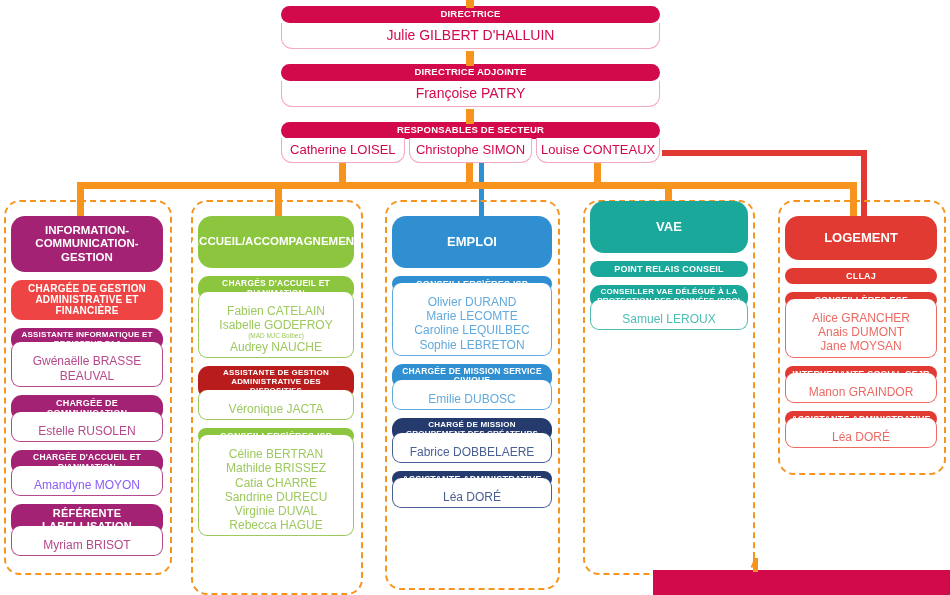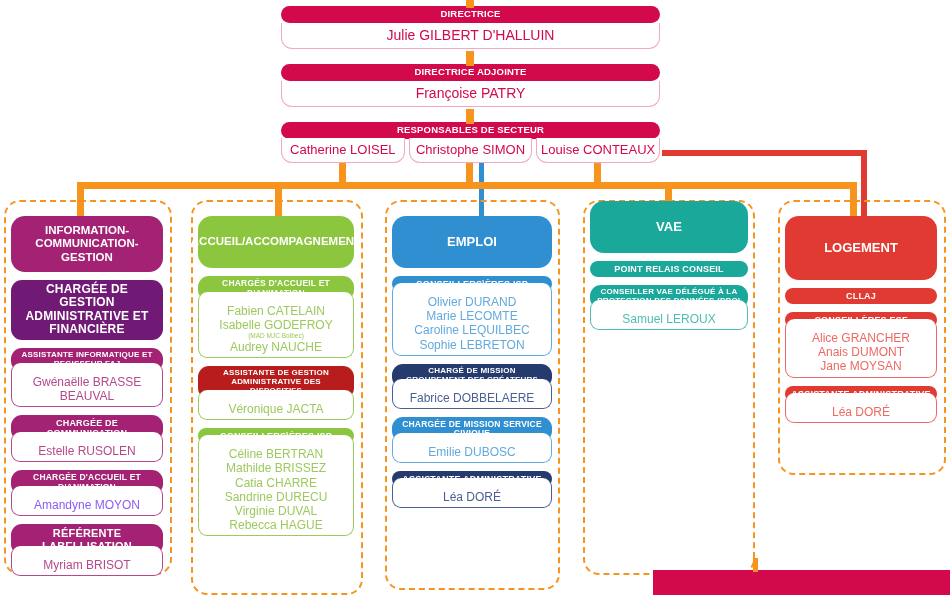--- a/index.html
+++ b/index.html
@@ -128,21 +128,21 @@
 <div class="coldash" style="left:4px;top:200px;width:168px;height:375px;"></div>
 <div class="coldash" style="left:191px;top:200px;width:172px;height:395px;"></div>
 <div class="coldash" style="left:385px;top:200px;width:175px;height:390px;"></div>
 <div class="coldash" style="left:583px;top:200px;width:172px;height:375px;"></div>
 <div class="coldash" style="left:778px;top:200px;width:168px;height:275px;"></div>
 
 <div class="col" id="col0" style="left:11px;top:216px;width:152px;">
   <div class="top-hdr" style="background:#a32273;height:56px;font-size:11.5px;">INFORMATION-COMMUNICATION-GESTION</div>
   <div class="units">
       <div class="unit">
-        <div class="hdr" style="background: #701a75; font-size: 12px;">CHARGÉE DE GESTION ADMINISTRATIVE ET FINANCIÈRE</div>
+        <div class="hdr" style="background: #ef4444; font-size: 10px;">CHARGÉE DE GESTION ADMINISTRATIVE ET FINANCIÈRE</div>
       </div>
       <div class="unit">
         <div class="hdr" style="background: rgb(163, 34, 115); font-size: 8px;">ASSISTANTE  INFORMATIQUE ET REGISSEUR FAJ</div>
         <div class="body-box" style="border-color: rgb(181, 73, 139); color: rgb(181, 73, 139);">
           <span class="nm" style="font-size: 12px;">Gwénaëlle BRASSE BEAUVAL</span>
         </div>
       </div>
       <div class="unit">
         <div class="hdr" style="background: rgb(163, 34, 115); font-size: 9px;">CHARGÉE DE COMMUNICATION</div>
         <div class="body-box" style="border-color: rgb(181, 73, 139); color: rgb(181, 73, 139);">
@@ -202,32 +202,32 @@
       <div class="unit">
         <div class="hdr" style="background: rgb(47, 143, 208); font-size: 9px;">CONSEILLERS\ÈRES ISP</div>
         <div class="body-box" style="border-color: rgb(98, 170, 221); color: rgb(98, 170, 221);">
           <span class="nm" style="font-size: 12px;">Olivier DURAND</span>
           <span class="nm" style="font-size: 12px;">Marie LECOMTE</span>
           <span class="nm" style="font-size: 12px;">Caroline LEQUILBEC</span>
           <span class="nm" style="font-size: 12px;">Sophie LEBRETON</span>
         </div>
       </div>
       <div class="unit">
+        <div class="hdr" style="background: rgb(47, 143, 208); font-size: 8.5px;">CHARGÉE DE MISSION SERVICE CIVIQUE</div>
+        <div class="body-box" style="border-color: rgb(98, 170, 221); color: rgb(98, 170, 221);">
+          <span class="nm" style="font-size: 12px;">Emilie DUBOSC</span>
+        </div>
+      </div>
+      <div class="unit">
         <div class="hdr" style="background: rgb(37, 59, 110); font-size: 8px;">CHARGÉ DE MISSION GROUPEMENT DES CRÉATEURS</div>
         <div class="body-box" style="border-color: rgb(74, 95, 147); color: rgb(74, 95, 147);">
           <span class="nm" style="font-size: 12px;">Fabrice DOBBELAERE</span>
         </div>
       </div>
       <div class="unit">
-        <div class="hdr" style="background: rgb(47, 143, 208); font-size: 8.5px;">CHARGÉE DE MISSION SERVICE CIVIQUE</div>
-        <div class="body-box" style="border-color: rgb(98, 170, 221); color: rgb(98, 170, 221);">
-          <span class="nm" style="font-size: 12px;">Emilie DUBOSC</span>
-        </div>
-      </div>
-      <div class="unit">
         <div class="hdr" style="background: rgb(37, 59, 110); font-size: 9px;">ASSISTANTE ADMINISTRATIVE</div>
         <div class="body-box" style="border-color: rgb(74, 95, 147); color: rgb(74, 95, 147);">
           <span class="nm" style="font-size: 12px;">Léa DORÉ</span>
         </div>
       </div>
     </div>
 </div>
 
 <div class="col" id="col3" style="left:590px;top:201px;width:158px;">
   <div class="top-hdr" style="background:#1aa89a;height:52px;font-size:13px;">VAE</div>
@@ -238,34 +238,40 @@
       <div class="unit">
         <div class="hdr" style="background: rgb(26, 168, 154); font-size: 8px;">CONSEILLER VAE DÉLÉGUÉ À LA PROTECTION DES DONNÉES  (DPO)</div>
         <div class="body-box" style="border-color: rgb(78, 189, 178); color: rgb(78, 189, 178);">
           <span class="nm" style="font-size: 12px;">Samuel LEROUX</span>
         </div>
       </div>
     </div>
 </div>
 
 <div class="col" id="col4" style="left:785px;top:216px;width:152px;">
-  <div class="top-hdr" style="background:#e03a32;height:64px;font-size:13px;">LOGEMENT</div>
+  <div class="top-hdr" style="background:#e03a32;height:44px;font-size:13px;">LOGEMENT</div>
   <div class="units">
       <div class="unit solo">
         <div class="hdr" style="background: rgb(224, 58, 50); font-size: 9px;">CLLAJ</div>
       </div>
       <div class="unit">
         <div class="hdr" style="background: rgb(224, 58, 50); font-size: 9px;">CONSEILLÈRES ESF</div>
         <div class="body-box" style="border-color: rgb(236, 106, 99); color: rgb(236, 106, 99);">
           <span class="nm" style="font-size: 12px;">Alice GRANCHER</span>
           <span class="nm" style="font-size: 12px;">Anais DUMONT</span>
           <span class="nm" style="font-size: 12px;">Jane MOYSAN</span>
         </div>
       </div>
       <div class="unit">
+        <div class="hdr" style="background: rgb(224, 58, 50); font-size: 9px;">INTERVENANTE SOCIAL CEJR</div>
+        <div class="body-box" style="border-color: rgb(236, 106, 99); color: rgb(236, 106, 99);">
+          <span class="nm" style="font-size: 12px;">Manon GRAINDOR</span>
+        </div>
+      </div>
+      <div class="unit">
         <div class="hdr" style="background: rgb(224, 58, 50); font-size: 9px;">ASSISTANTE ADMINISTRATIVE</div>
         <div class="body-box" style="border-color: rgb(236, 106, 99); color: rgb(236, 106, 99);">
           <span class="nm" style="font-size: 12px;">Léa DORÉ</span>
         </div>
       </div>
     </div>
 </div>
 
 <div class="banner" style="left:653px;top:570px;width:297px;height:25px;"></div>
 <div class="conn" style="left:753px;top:558px;width:5px;height:14px;"></div>

